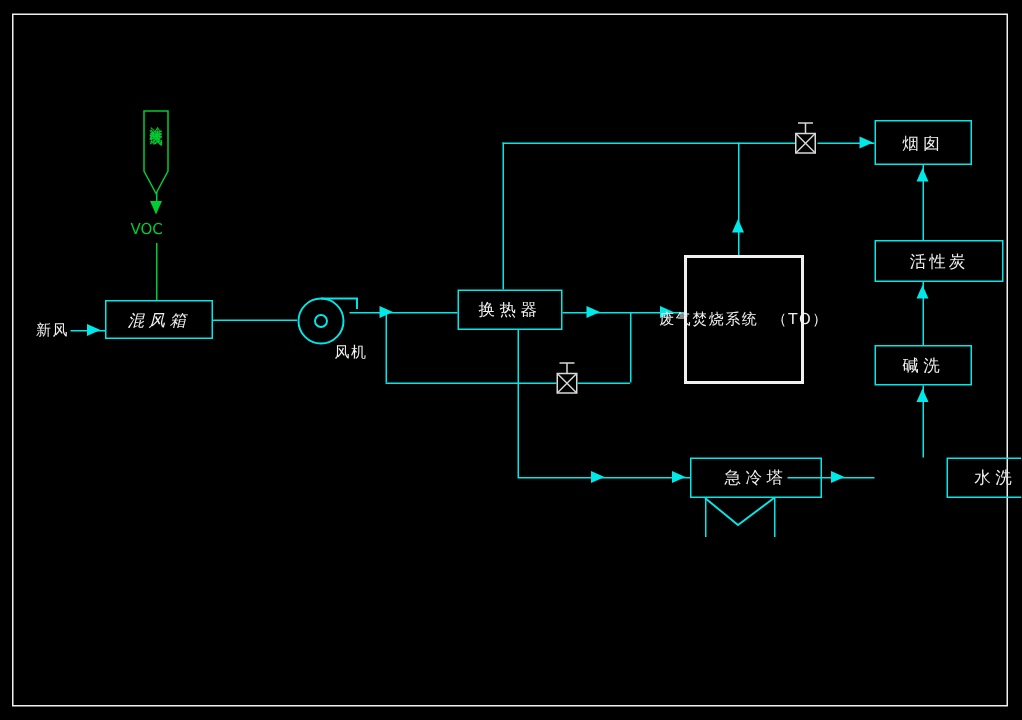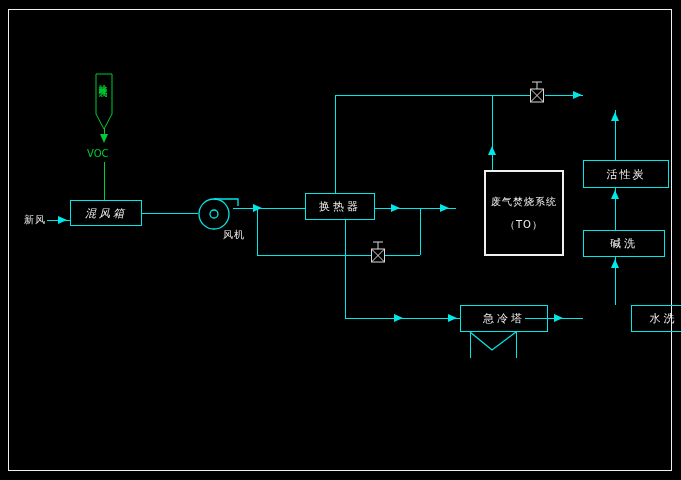--- a/index.html
+++ b/index.html
@@ -7,22 +7,22 @@
     position:relative;width:681px;height:480px;background:var(--background,#000);
     font-family:"DejaVu Sans",sans-serif;overflow:hidden;
   }
   .frame{position:absolute;left:8px;top:9px;width:662px;height:460px;border:1px solid var(--frame);}
   .box{
     position:absolute;border:1px solid var(--line);color:var(--text);
     display:flex;align-items:center;justify-content:center;
     font-size:11px;letter-spacing:3px;white-space:nowrap;box-sizing:border-box;
   }
   .box.to-box{
-    border:2px solid var(--frame);flex-direction:column;gap:9px;
-    font-size:10px;letter-spacing:1px;margin-left:28px;
+    border:2px solid var(--frame);flex-direction:row;gap:9px;
+    font-size:10px;letter-spacing:1px;
   }
   .hline,.vline{position:absolute;background:var(--line);}
   .hline{height:1px;}
   .vline{width:1px;}
   .gline{background:var(--green);}
   .ar{position:absolute;width:0;height:0;}
   .ar.r{border-top:4px solid transparent;border-bottom:4px solid transparent;border-left:9px solid var(--line);}
   .ar.u{border-left:4px solid transparent;border-right:4px solid transparent;border-bottom:9px solid var(--line);}
   .ar.gd{border-left:4px solid transparent;border-right:4px solid transparent;border-top:9px solid var(--green);}
   .label{position:absolute;color:var(--text);font-size:10px;letter-spacing:1px;}
@@ -104,24 +104,27 @@
   <svg style="left:529px;top:79px;" width="16" height="26">
     <line class="stroke-valve" x1="3" y1="3" x2="13" y2="3"></line>
     <line class="stroke-valve" x1="8" y1="3" x2="8" y2="10"></line>
     <rect class="stroke-valve" x="1.5" y="10" width="13" height="13"></rect>
     <line class="stroke-valve" x1="1.5" y1="10" x2="14.5" y2="23"></line>
     <line class="stroke-valve" x1="14.5" y1="10" x2="1.5" y2="23"></line>
   </svg>
   <div class="hline" style="left:545px;top:95px;width:38px;"></div>
   <div class="ar r" style="left:573px;top:91px;"></div>
 
+  <div class="box" style="left:583px;top:80px;width:65px;height:30px;">
+    <span>烟囱</span>
+  </div>
   <div class="box" style="left:583px;top:160px;width:86px;height:28px;letter-spacing:2px;">
     <span>活性炭</span>
   </div>
-  <div class="box" style="left:583px;top:230px;width:82px;height:27px;">
+  <div class="box" style="left:583px;top:230px;width:65px;height:27px;">
     <span>碱洗</span>
   </div>
   <div class="box" style="left:583px;top:305px;width:65px;height:27px;margin-left:48px;">
     <span>水洗</span>
   </div>
 
   <div class="vline" style="left:615px;top:110px;height:50px;"></div>
   <div class="ar u" style="left:611px;top:112px;"></div>
   <div class="vline" style="left:615px;top:188px;height:42px;"></div>
   <div class="ar u" style="left:611px;top:190px;"></div>

